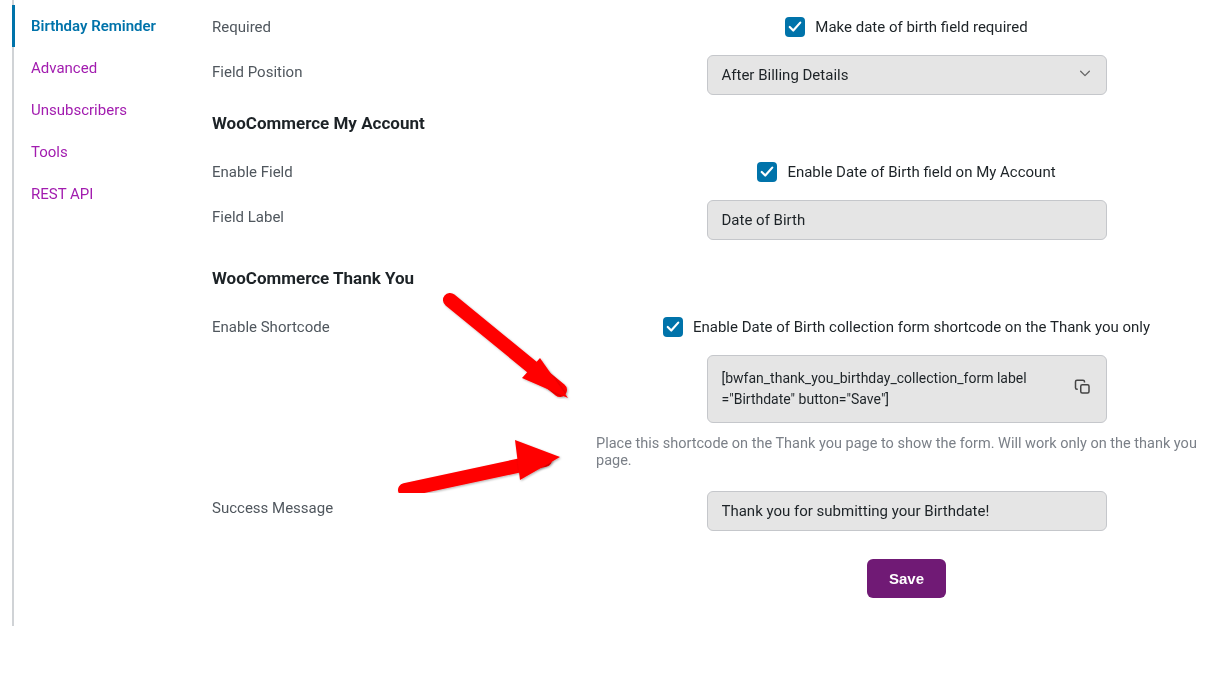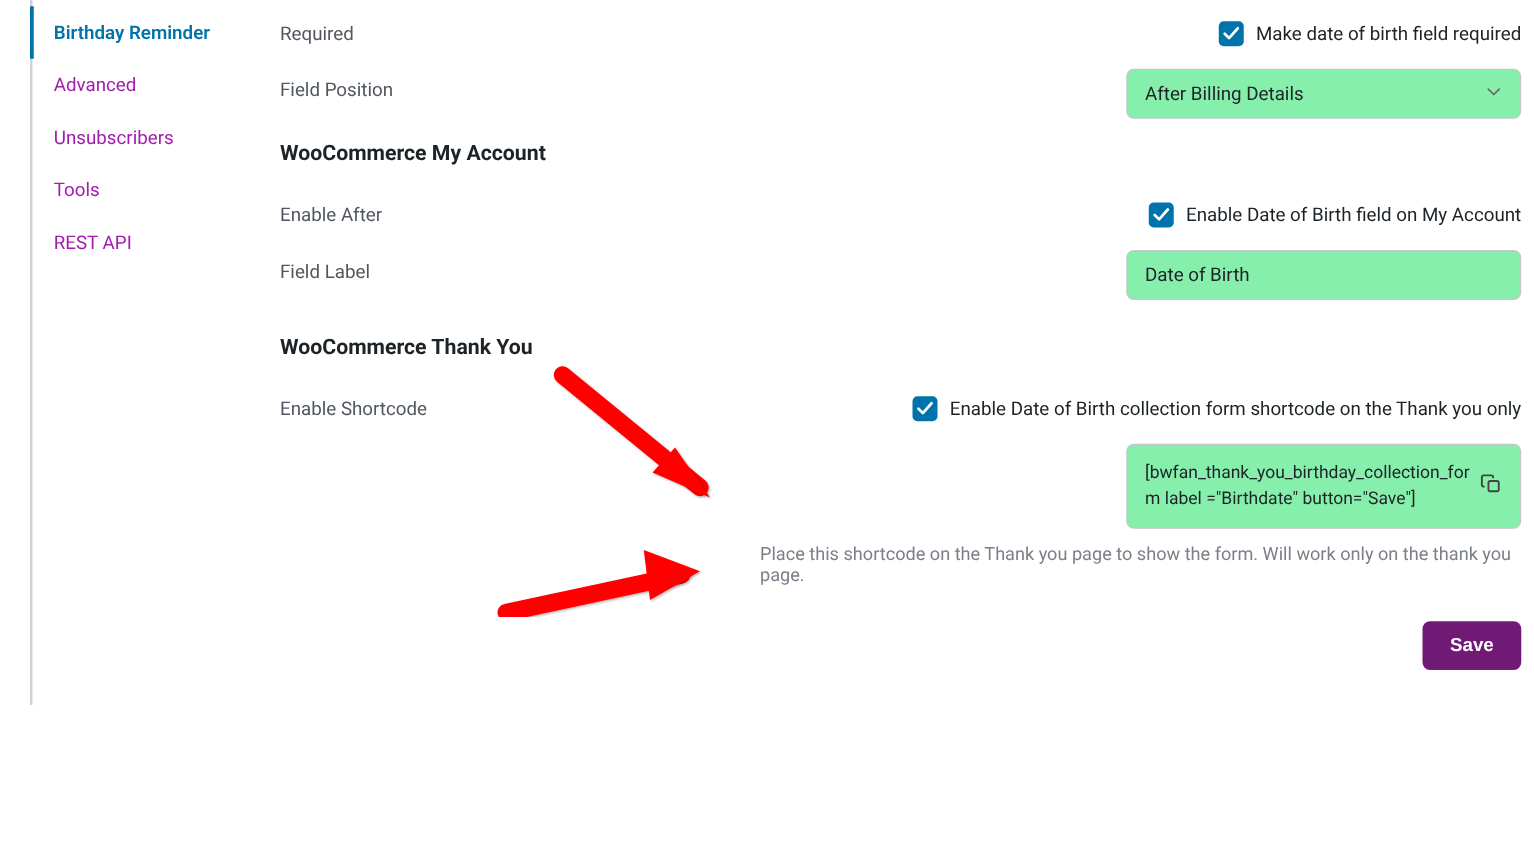--- a/index.html
+++ b/index.html
@@ -10,21 +10,21 @@
     background: #fff;
     position: relative;
     width: 1227px;
     height: 683px;
     overflow: hidden;
   }
   .container { display: flex; width: 100%; }
   .sidebar {
     width: 180px;
     border-left: 2px solid #d0d3d6;
-    margin-left: 24px;
+    margin-left: 12px;
     padding-top: 5px;
   }
   .sidebar-item {
     padding: 12px 16px;
     font-size: 15px;
     color: #a21caf;
     cursor: pointer;
     border-left: 3px solid transparent;
     margin-left: -2px;
   }
@@ -45,21 +45,21 @@
   .label-col {
     width: 360px;
     padding-top: 8px;
     color: #50575e;
     font-size: 15px;
   }
   .field-col {
     flex: 1;
     display: flex;
     flex-direction: column;
-    align-items: flex-end;
+    align-items: center;
     margin-left: 24px;
   }
   .checkbox-wrap {
     display: flex;
     align-items: center;
     gap: 10px;
     padding-top: 7px;
   }
   .cbox {
     width: 20px;
@@ -67,27 +67,27 @@
     background: #0073aa;
     border-radius: 4px;
     display: inline-flex;
     align-items: center;
     justify-content: center;
     flex-shrink: 0;
   }
   .cbox svg { width: 14px; height: 14px; }
   .check-text { font-size: 15px; color: #1d2327; }
   .select-box, .text-input, .code-box {
-    width: 316px;
+    width: 400px;
     border: 1px solid #c5c7cb;
     border-radius: 6px;
     padding: 10px 14px;
     font-size: 15px;
     color: #1d2327;
-    background: #86efac;
+    background: #e5e5e5;
   }
   .select-box {
     display: flex;
     justify-content: space-between;
     align-items: center;
     cursor: pointer;
   }
   .chev { color: #666; }
   .text-input {
     outline: none;
@@ -181,21 +181,21 @@
                 <path d="M3 6 L8 11 L13 6" stroke="#666" stroke-width="1.5" fill="none" stroke-linecap="round" stroke-linejoin="round"></path>
               </svg>
           </span>
         </div>
       </div>
     </div>
 
     <h3 class="section-heading first">WooCommerce My Account</h3>
 
     <div class="row">
-      <div class="label-col">Enable After</div>
+      <div class="label-col">Enable Field</div>
       <div class="field-col">
         <div class="checkbox-wrap">
           <span class="cbox">
             <svg viewBox="0 0 16 16">
                 <path d="M2 8 L6 12 L14 3" stroke="#fff" stroke-width="2.5" fill="none" stroke-linecap="round" stroke-linejoin="round"></path>
               </svg>
           </span>
           <span class="check-text">Enable Date of Birth field on My Account</span>
         </div>
       </div>
@@ -233,20 +233,26 @@
             <svg viewBox="0 0 24 24" fill="none" stroke="currentColor" stroke-width="2">
               <rect x="9" y="9" width="11" height="11" rx="2"></rect>
               <path d="M5 15 H4 a2 2 0 0 1 -2 -2 V5 a2 2 0 0 1 2 -2 h8 a2 2 0 0 1 2 2 v1"></path>
             </svg>
           </span>
         </div>
         <div class="hint">Place this shortcode on the Thank you page to show the form. Will work only on the thank you page.</div>
       </div>
     </div>
 
+    <div class="row" style="margin-top:22px;">
+      <div class="label-col">Success Message</div>
+      <div class="field-col">
+        <input class="text-input" value="Thank you for submitting your Birthdate!" style="">
+      </div>
+    </div>
 
     <div class="row">
       <div class="label-col"></div>
       <div class="field-col">
         <button class="save-btn">Save</button>
       </div>
     </div>
 
   </div>
 </div>

